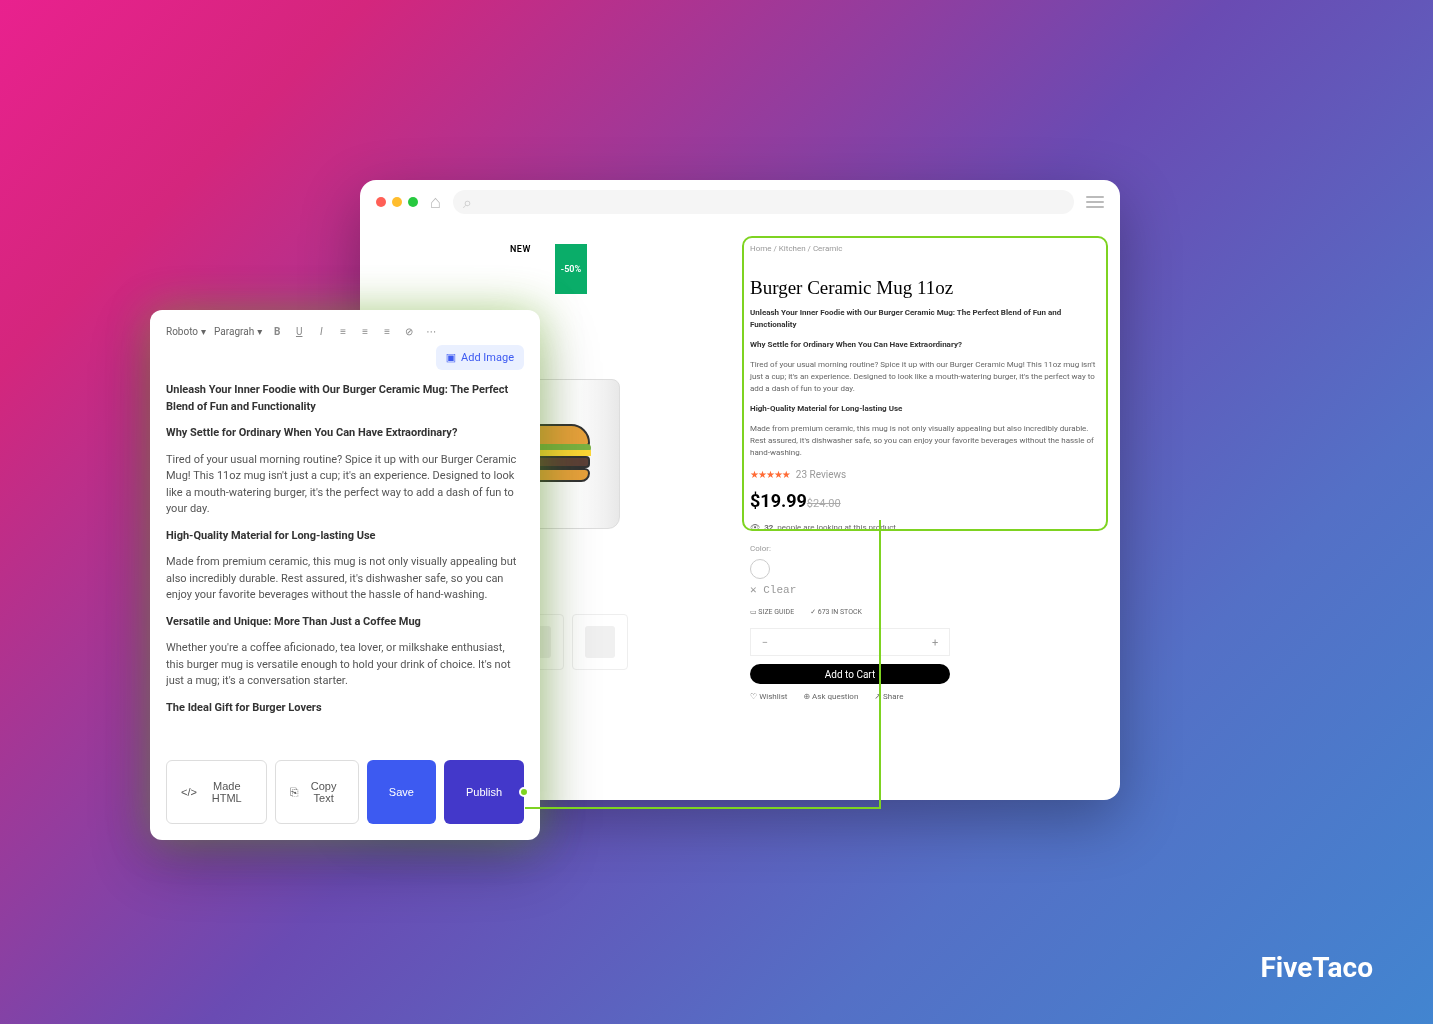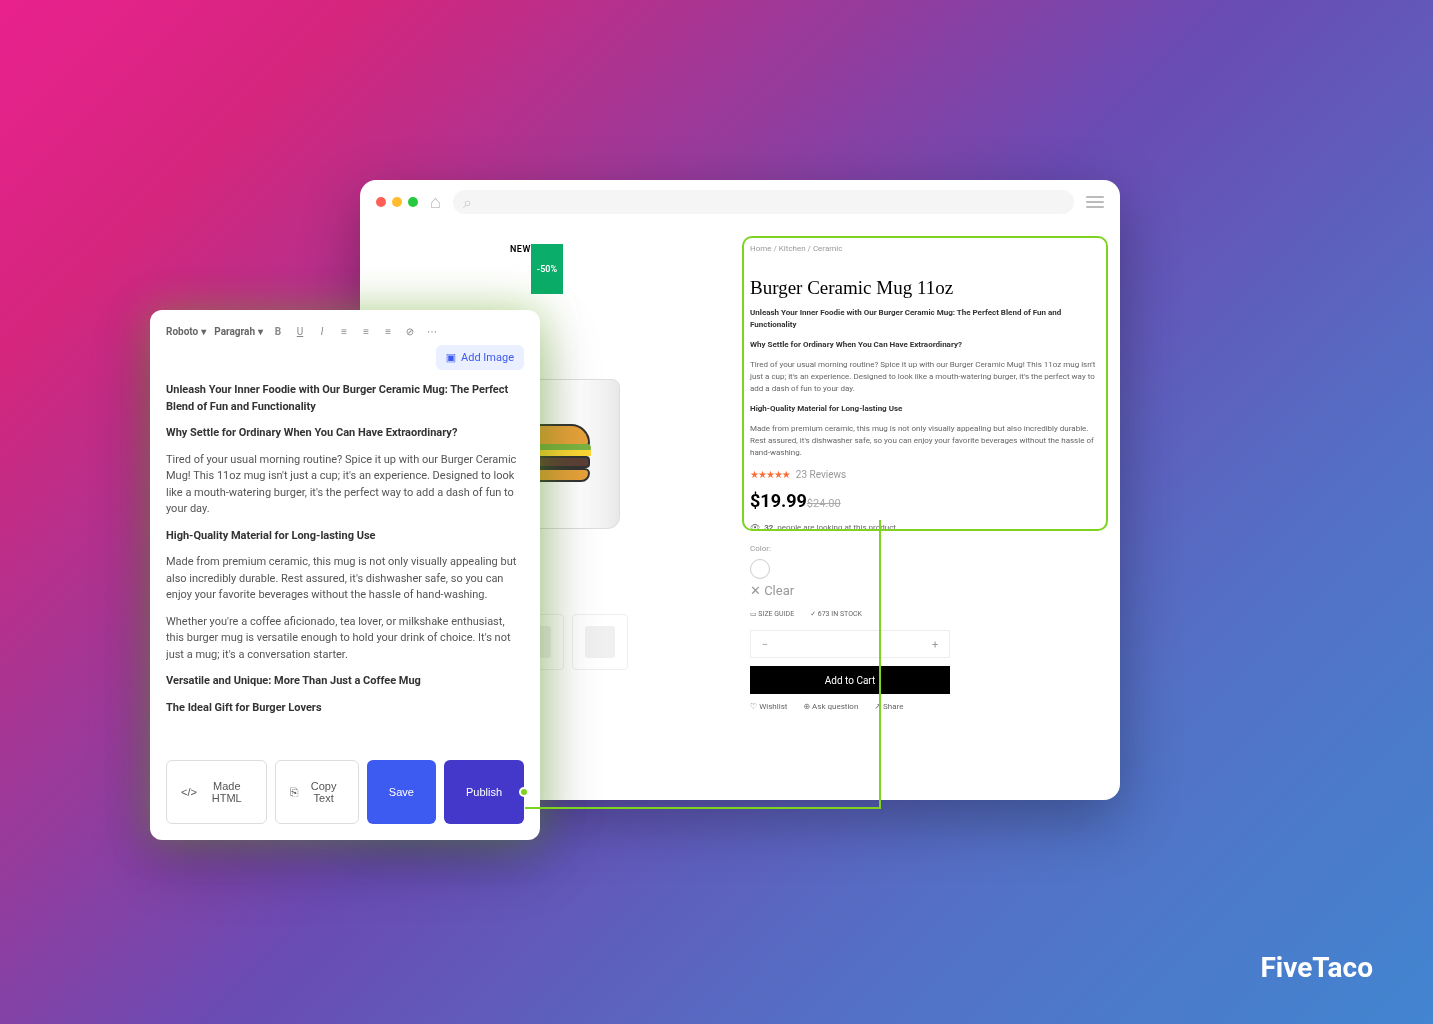--- a/index.html
+++ b/index.html
@@ -49,21 +49,21 @@
 .hamburger { display: flex; flex-direction: column; gap: 3px; }
 .hamburger span { width: 18px; height: 2px; background: #bbb; border-radius: 1px; }
 
 .product-page {
   display: flex;
   padding: 20px;
   gap: 20px;
   height: calc(100% - 44px);
 }
 .product-left { width: 350px; position: relative; }
-.badges { display: flex; gap: 0; margin-bottom: 10px; margin-left: 130px; }
+.badges { display: flex; gap: 24px; margin-bottom: 10px; margin-left: 130px; }
 .badge-new { font-size: 9px; font-weight: 600; letter-spacing: 0.5px; }
 .badge-sale { background: #0aad69; color: #fff; font-size: 9px; padding: 20px 6px; font-weight: 600; }
 .mug-main {
   width: 280px;
   height: 280px;
   margin: 20px auto;
   display: flex;
   align-items: center;
   justify-content: center;
   position: relative;
@@ -122,26 +122,26 @@
 .prod-desc b { color: #333; display: block; margin-bottom: 4px; }
 .rating { display: flex; align-items: center; gap: 6px; margin: 10px 0; }
 .stars { color: #ff6b35; font-size: 10px; letter-spacing: -1px; }
 .reviews { font-size: 10px; color: #999; }
 .price-row { display: flex; align-items: baseline; margin-bottom: 12px; }
 .price { font-size: 18px; font-weight: 700; }
 .old-price { font-size: 11px; color: #aaa; text-decoration: line-through; }
 .viewers { font-size: 8px; color: #666; display: flex; align-items: center; gap: 4px; margin-bottom: 12px; }
 .section-label { font-size: 8px; color: #999; margin-bottom: 6px; }
 .color-swatch { width: 20px; height: 20px; border: 1px solid #ccc; border-radius: 50%; background: #fff; margin-bottom: 4px; }
-.clear-link { font-size: 13px; color: #999; }
+.clear-link { font-size: 11px; color: #999; font-family: Liberation Mono, monospace; }
 .meta-row { display: flex; gap: 16px; font-size: 7px; color: #666; margin: 12px 0; }
 .qty-row { display: flex; align-items: center; width: 200px; height: 28px; border: 1px solid #eee; }
 .qty-btn { width: 28px; text-align: center; color: #999; }
 .qty-val { flex: 1; }
-.add-cart { width: 200px; height: 28px; background: #000; color: #fff; font-size: 10px; display: flex; align-items: center; justify-content: center; margin: 8px 0; }
+.add-cart { width: 200px; height: 20px; background: #000; color: #fff; font-size: 10px; display: flex; align-items: center; justify-content: center; margin: 8px 0; border-radius: 13px; }
 .action-links { display: flex; gap: 16px; font-size: 8px; color: #666; }
 
 .editor-window {
   position: absolute;
   top: 310px;
   left: 150px;
   width: 390px;
   height: 530px;
   background: #fff;
   border-radius: 12px;
@@ -152,21 +152,21 @@
 }
 .editor-toolbar {
   display: flex;
   align-items: center;
   gap: 8px;
   font-size: 10px;
   color: #666;
   margin-bottom: 12px;
   flex-wrap: wrap;
 }
-.tb-select { display: flex; align-items: center; gap: 3px; font-weight: bold; }
+.tb-select { display: flex; align-items: center; gap: 3px; }
 .tb-icon { width: 14px; text-align: center; color: #888; }
 .add-image-btn {
   margin-left: auto;
   background: #eaf0ff;
   color: #3d5af1;
   padding: 6px 10px;
   border-radius: 6px;
   display: flex;
   align-items: center;
   gap: 5px;
@@ -347,22 +347,22 @@
       <span>▣</span>
       <span>Add Image</span>
     </div>
   </div>
   <div class="editor-content">
     <p><b>Unleash Your Inner Foodie with Our Burger Ceramic Mug: The Perfect Blend of Fun and Functionality</b></p>
     <p><b>Why Settle for Ordinary When You Can Have Extraordinary?</b></p>
     <p>Tired of your usual morning routine? Spice it up with our Burger Ceramic Mug! This 11oz mug isn't just a cup; it's an experience. Designed to look like a mouth-watering burger, it's the perfect way to add a dash of fun to your day.</p>
     <p><b>High-Quality Material for Long-lasting Use</b></p>
     <p>Made from premium ceramic, this mug is not only visually appealing but also incredibly durable. Rest assured, it's dishwasher safe, so you can enjoy your favorite beverages without the hassle of hand-washing.</p>
+    <p><b>Versatile and Unique: More Than Just a Coffee Mug</b></p>
     <p>Whether you're a coffee aficionado, tea lover, or milkshake enthusiast, this burger mug is versatile enough to hold your drink of choice. It's not just a mug; it's a conversation starter.</p>
-    <p><b>Versatile and Unique: More Than Just a Coffee Mug</b></p>
     <p><b>The Ideal Gift for Burger Lovers</b></p>
   </div>
   <div class="editor-buttons">
     <button class="btn btn-outline">
       <span>&lt;/&gt;</span>
       <span>Made HTML</span>
     </button>
     <button class="btn btn-outline">
       <span>⎘</span>
       <span>Copy Text</span>

